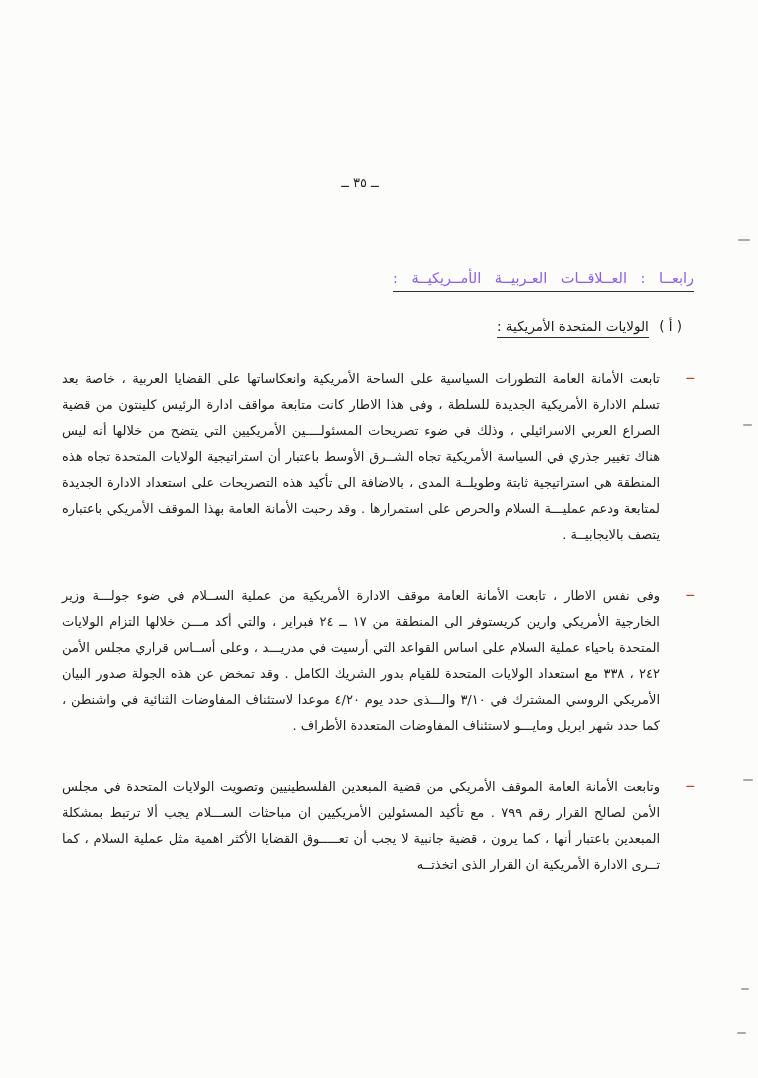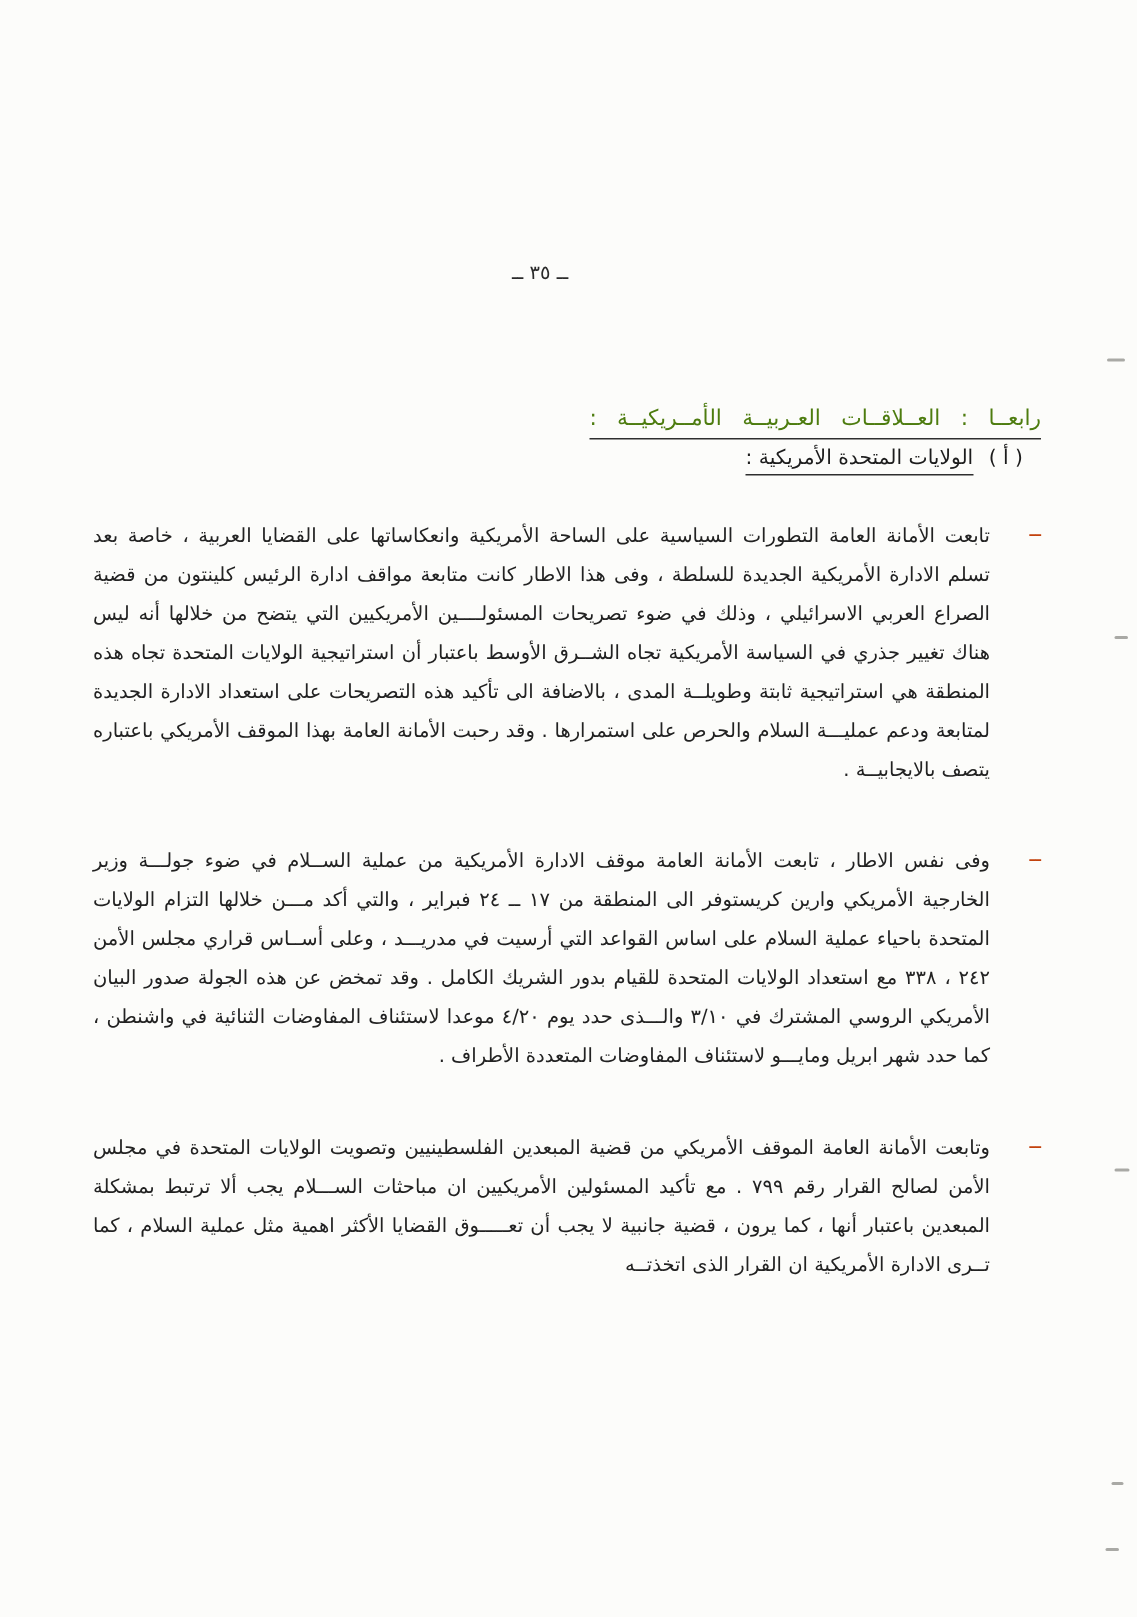--- a/index.html
+++ b/index.html
@@ -37,24 +37,24 @@
     direction: rtl;
   }
   .heading-wrap { text-align: right; }
   .heading {
     display: inline-block;
     font-size: 14.5px;
     letter-spacing: 1px;
     word-spacing: 9px;
     padding-bottom: 5px;
     border-bottom: 1px solid #2e2e2e;
-    color: #4d7c0f;
+    color: #8b5cf6;
   }
   .subheading {
-    margin-top: 4px;
+    margin-top: 26px;
     margin-right: 12px;
     font-size: 13.5px;
     color: #1c1c1c;
   }
   .subheading .prefix { margin-left: 6px; }
   .subheading .underlined {
     border-bottom: 1px solid #2e2e2e;
     padding-bottom: 3px;
   }
   .paras { margin-top: 28px; }

